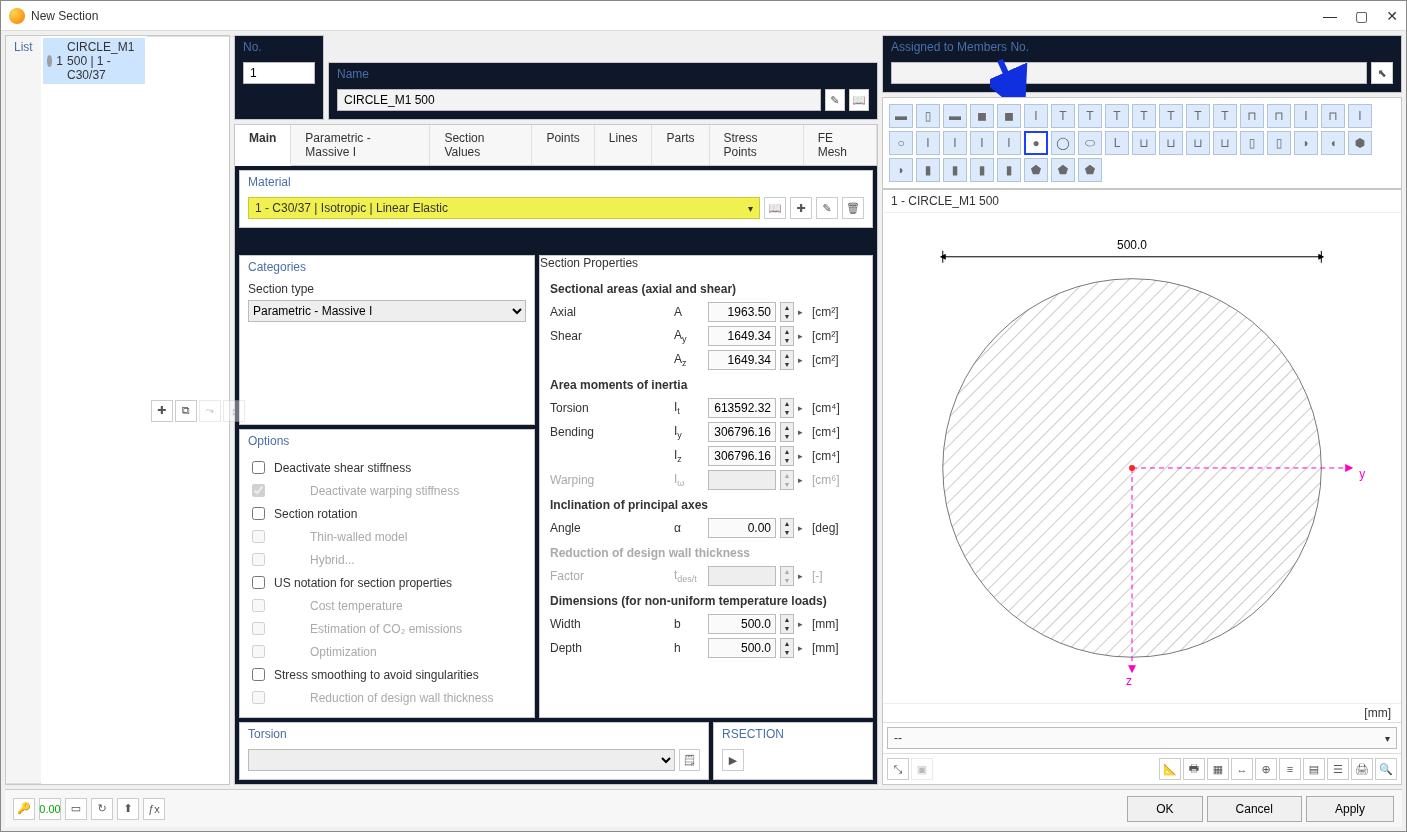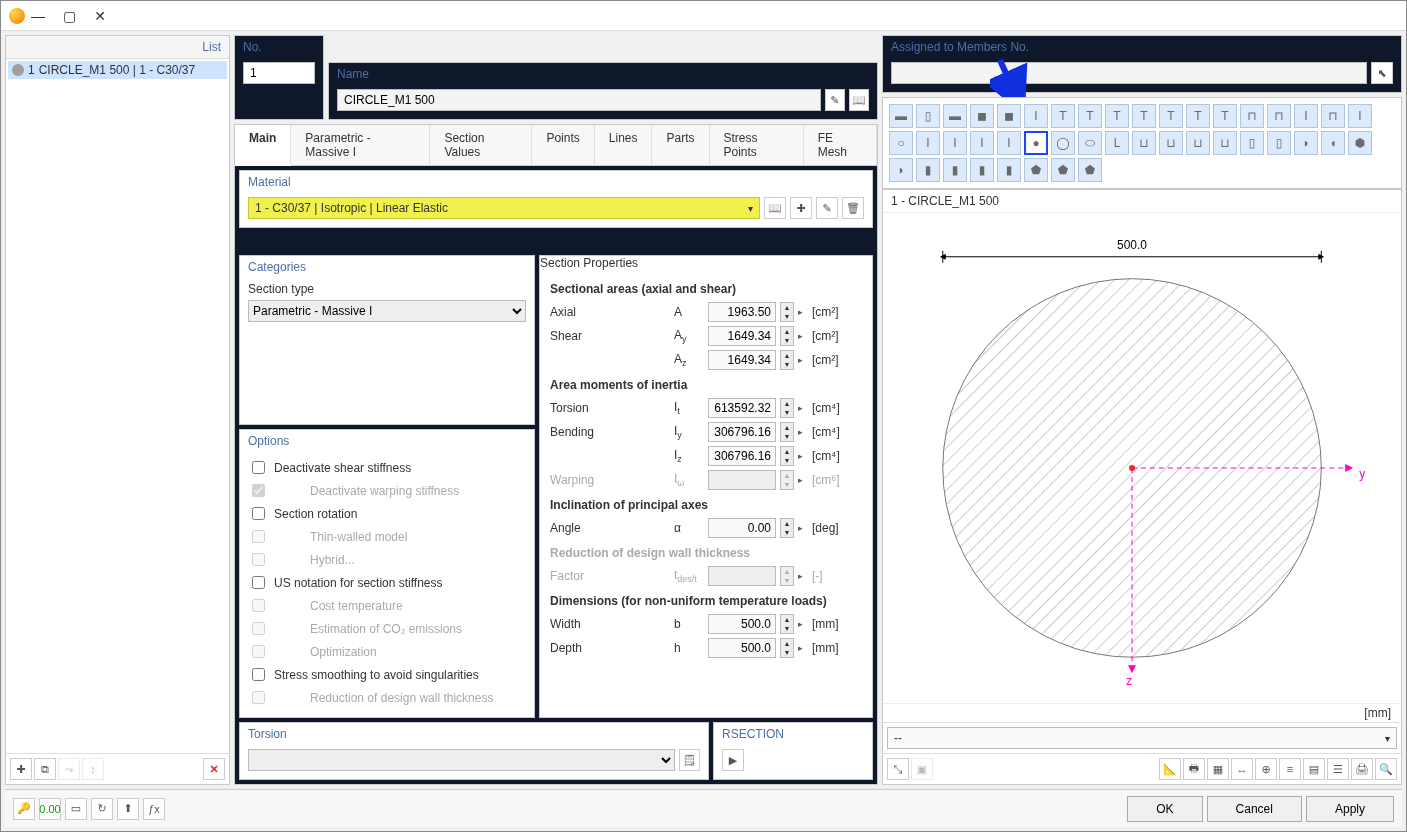--- a/index.html
+++ b/index.html
@@ -5,21 +5,21 @@
 * { box-sizing: border-box; font-family: "Segoe UI", Tahoma, sans-serif; font-size: 12px; }
 body { margin: 0; background: #fff; color: #333; }
 .window { width: 1407px; height: 832px; border: 1px solid #888; display: flex; flex-direction: column; }
 .titlebar { height: 30px; display: flex; align-items: center; padding: 0 8px; border-bottom: 1px solid #ddd; }
 .titlebar .app-icon { width: 16px; height: 16px; background: radial-gradient(circle at 30% 30%, #ffd54f, #f57c00); border-radius: 50%; margin-right: 6px; }
 .titlebar .title { flex: 1; }
 .titlebar .win-btns { display: flex; gap: 18px; }
 .titlebar .win-btns span { cursor: pointer; font-size: 14px; }
 .dialog-body { flex: 1; display: flex; flex-direction: column; background: #f0f0f0; padding: 4px; gap: 4px; min-height: 0; }
 .top-row { flex: 1; display: flex; gap: 4px; min-height: 0; }
-.list-panel { width: 225px; background: #fff; border: 1px solid #c8c8c8; display: flex; flex-direction: column; text-align: right; }
+.list-panel { width: 225px; background: #fff; border: 1px solid #c8c8c8; display: flex; flex-direction: row; }
 .panel-header { background: #f5f5f5; border-bottom: 1px solid #ddd; padding: 4px 8px; color: #4a6fa5; }
 .list-body { flex: 1; padding: 2px; }
 .list-item { display: flex; align-items: center; gap: 4px; padding: 2px 4px; background: #cde4ff; }
 .list-item .dot { width: 12px; height: 12px; border-radius: 50%; background: #9e9e9e; }
 .list-toolbar { display: flex; gap: 2px; padding: 4px; border-top: 1px solid #ddd; align-items: center; }
 .tb-btn { width: 22px; height: 22px; border: 1px solid #ccc; background: #fff; display: inline-flex; align-items: center; justify-content: center; font-size: 11px; color: #555; cursor: pointer; }
 .tb-btn.disabled { opacity: 0.4; cursor: default; }
 .tb-btn.red { color: #d32f2f; font-weight: bold; }
 .center-col { flex: 1; display: flex; flex-direction: column; gap: 4px; min-width: 0; }
 .no-name-row { display: flex; gap: 4px; }
@@ -85,20 +85,21 @@
 .bottom-toolbar .spacer { flex: 1; }
 .dlg-btn { height: 26px; padding: 0 28px; border: 1px solid #aaa; background: #f0f0f0; cursor: pointer; }
 .flex-spacer{flex:1;}
 </style>
 </head>
 <body>
 
 <div class="window">
   <div class="titlebar">
     <span class="app-icon"></span>
+    <span class="title">New Section</span>
     <div class="win-btns">
       <span>—</span>
       <span>▢</span>
       <span>✕</span>
     </div>
   </div>
 
   <div class="dialog-body">
     <div class="top-row">
 
@@ -193,21 +194,21 @@
                       <label class="disabled">
                         <input type="checkbox" disabled="" style="">
                         <span>Thin-walled model</span>
                       </label>
                       <label class="disabled">
                         <input type="checkbox" disabled="" style="">
                         <span>Hybrid...</span>
                       </label>
                       <label>
                         <input type="checkbox" style="">
-                        <span>US notation for section stiffness</span>
+                        <span>US notation for section properties</span>
                       </label>
                       <label class="disabled">
                         <input type="checkbox" disabled="" style="">
                         <span>Cost temperature</span>
                       </label>
                       <label class="disabled">
                         <input type="checkbox" disabled="" style="">
                         <span>Estimation of CO₂ emissions</span>
                       </label>
                       <label class="disabled">

